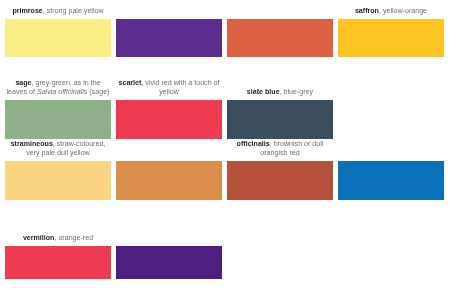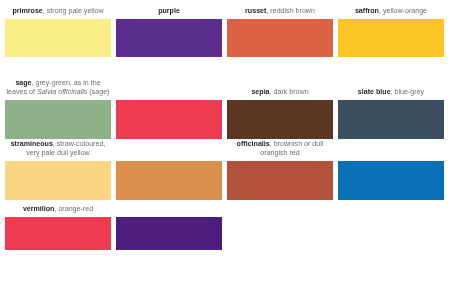--- a/index.html
+++ b/index.html
@@ -71,63 +71,58 @@
   
   .row-1 { height: 57px; }
   .row-1 .swatch-chip { height: 38px; }
 
   .row-2 { height: 82px; }
   .row-2 .swatch-chip { height: 39px; }
 
   .row-3 { height: 61px; }
   .row-3 .swatch-chip { height: 39px; }
 
-  .row-4 { height: 50px; }
+  .row-4 { height: 50px; margin-top: 29px; }
   .row-4 .swatch-chip { height: 33px; }
 
   .spacer-cell {
     width: 106px;
     margin-right: 5px;
   }
 </style>
 </head>
 <body style="background: rgb(255, 255, 255);">
 
 <div id="swatch-grid">
 
   <div class="grid-row row-1">
     <div class="swatch-cell">
       <div class="swatch-caption"><span class="term">primrose</span><span>, </span><span>strong pale yellow</span></div>
       <div class="swatch-chip" style="background: rgb(249, 237, 134);"></div>
     </div>
     <div class="swatch-cell">
-      <div class="swatch-caption"><span class="term">purple</span><span></span><span></span></div>
       <div class="swatch-chip" style="background: rgb(91, 45, 142);"></div>
     </div>
     <div class="swatch-cell">
-      <div class="swatch-caption"><span class="term">russet</span><span>, </span><span>reddish brown</span></div>
       <div class="swatch-chip" style="background: rgb(221, 98, 68);"></div>
     </div>
     <div class="swatch-cell">
       <div class="swatch-caption"><span class="term">saffron</span><span>, </span><span>yellow-orange</span></div>
       <div class="swatch-chip" style="background: rgb(253, 196, 37);"></div>
     </div>
   </div>
 
   <div class="grid-row row-2">
     <div class="swatch-cell">
       <div class="swatch-caption"><span class="term">sage</span><span>, </span><span>grey-green, as in the leaves of </span><span class="it">Salvia officinalis</span><span> (sage)</span></div>
       <div class="swatch-chip" style="background: rgb(143, 177, 137);"></div>
     </div>
     <div class="swatch-cell">
+      <div class="swatch-caption"><span class="term">scarlet</span><span>, </span><span>vivid red with a touch of yellow</span></div>
       <div class="swatch-chip" style="background: rgb(239, 59, 80);"></div>
-    </div>
-    <div class="swatch-cell">
-      <div class="swatch-caption"><span class="term">sepia</span><span>, </span><span>dark brown</span></div>
-      <div class="swatch-chip" style="background: rgb(91, 54, 34);"></div>
     </div>
     <div class="swatch-cell">
       <div class="swatch-caption"><span class="term">slate blue</span><span>, </span><span>blue-grey</span></div>
       <div class="swatch-chip" style="background: rgb(59, 78, 94);"></div>
     </div>
   </div>
 
   <div class="grid-row row-3">
     <div class="swatch-cell">
       <div class="swatch-caption"><span class="term">stramineous</span><span>, </span><span>straw-coloured, very pale dull yellow</span></div>

